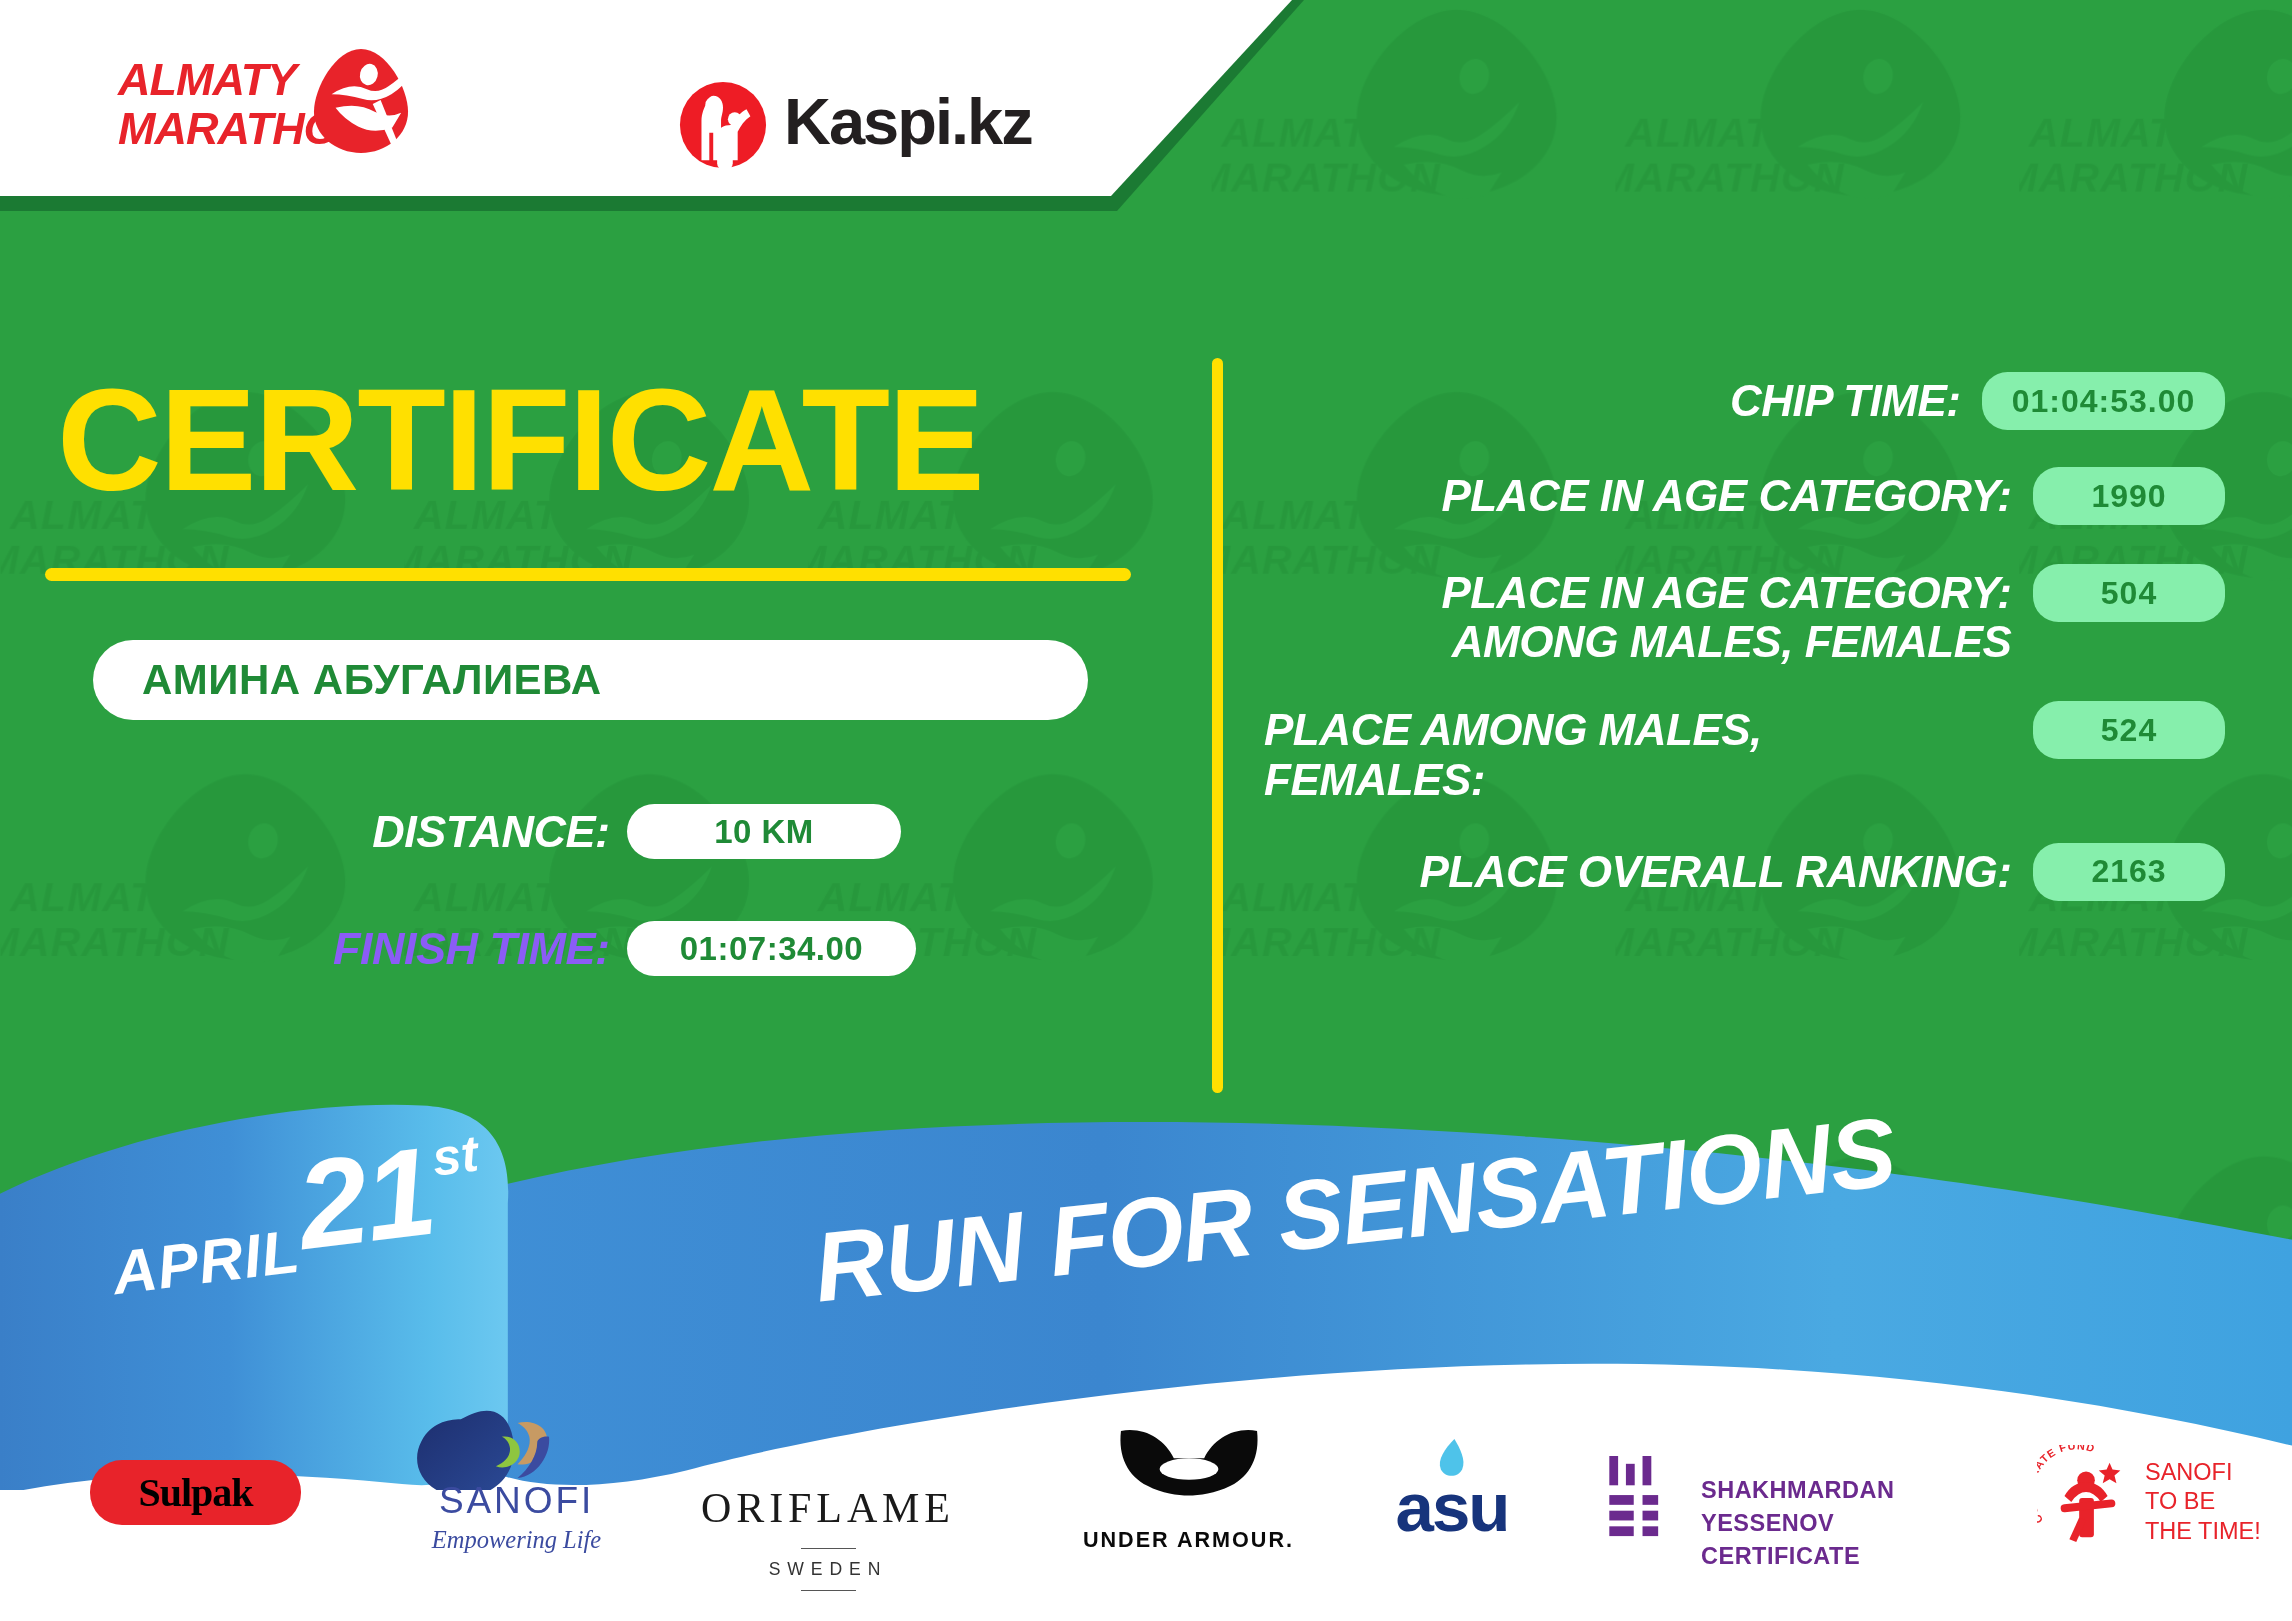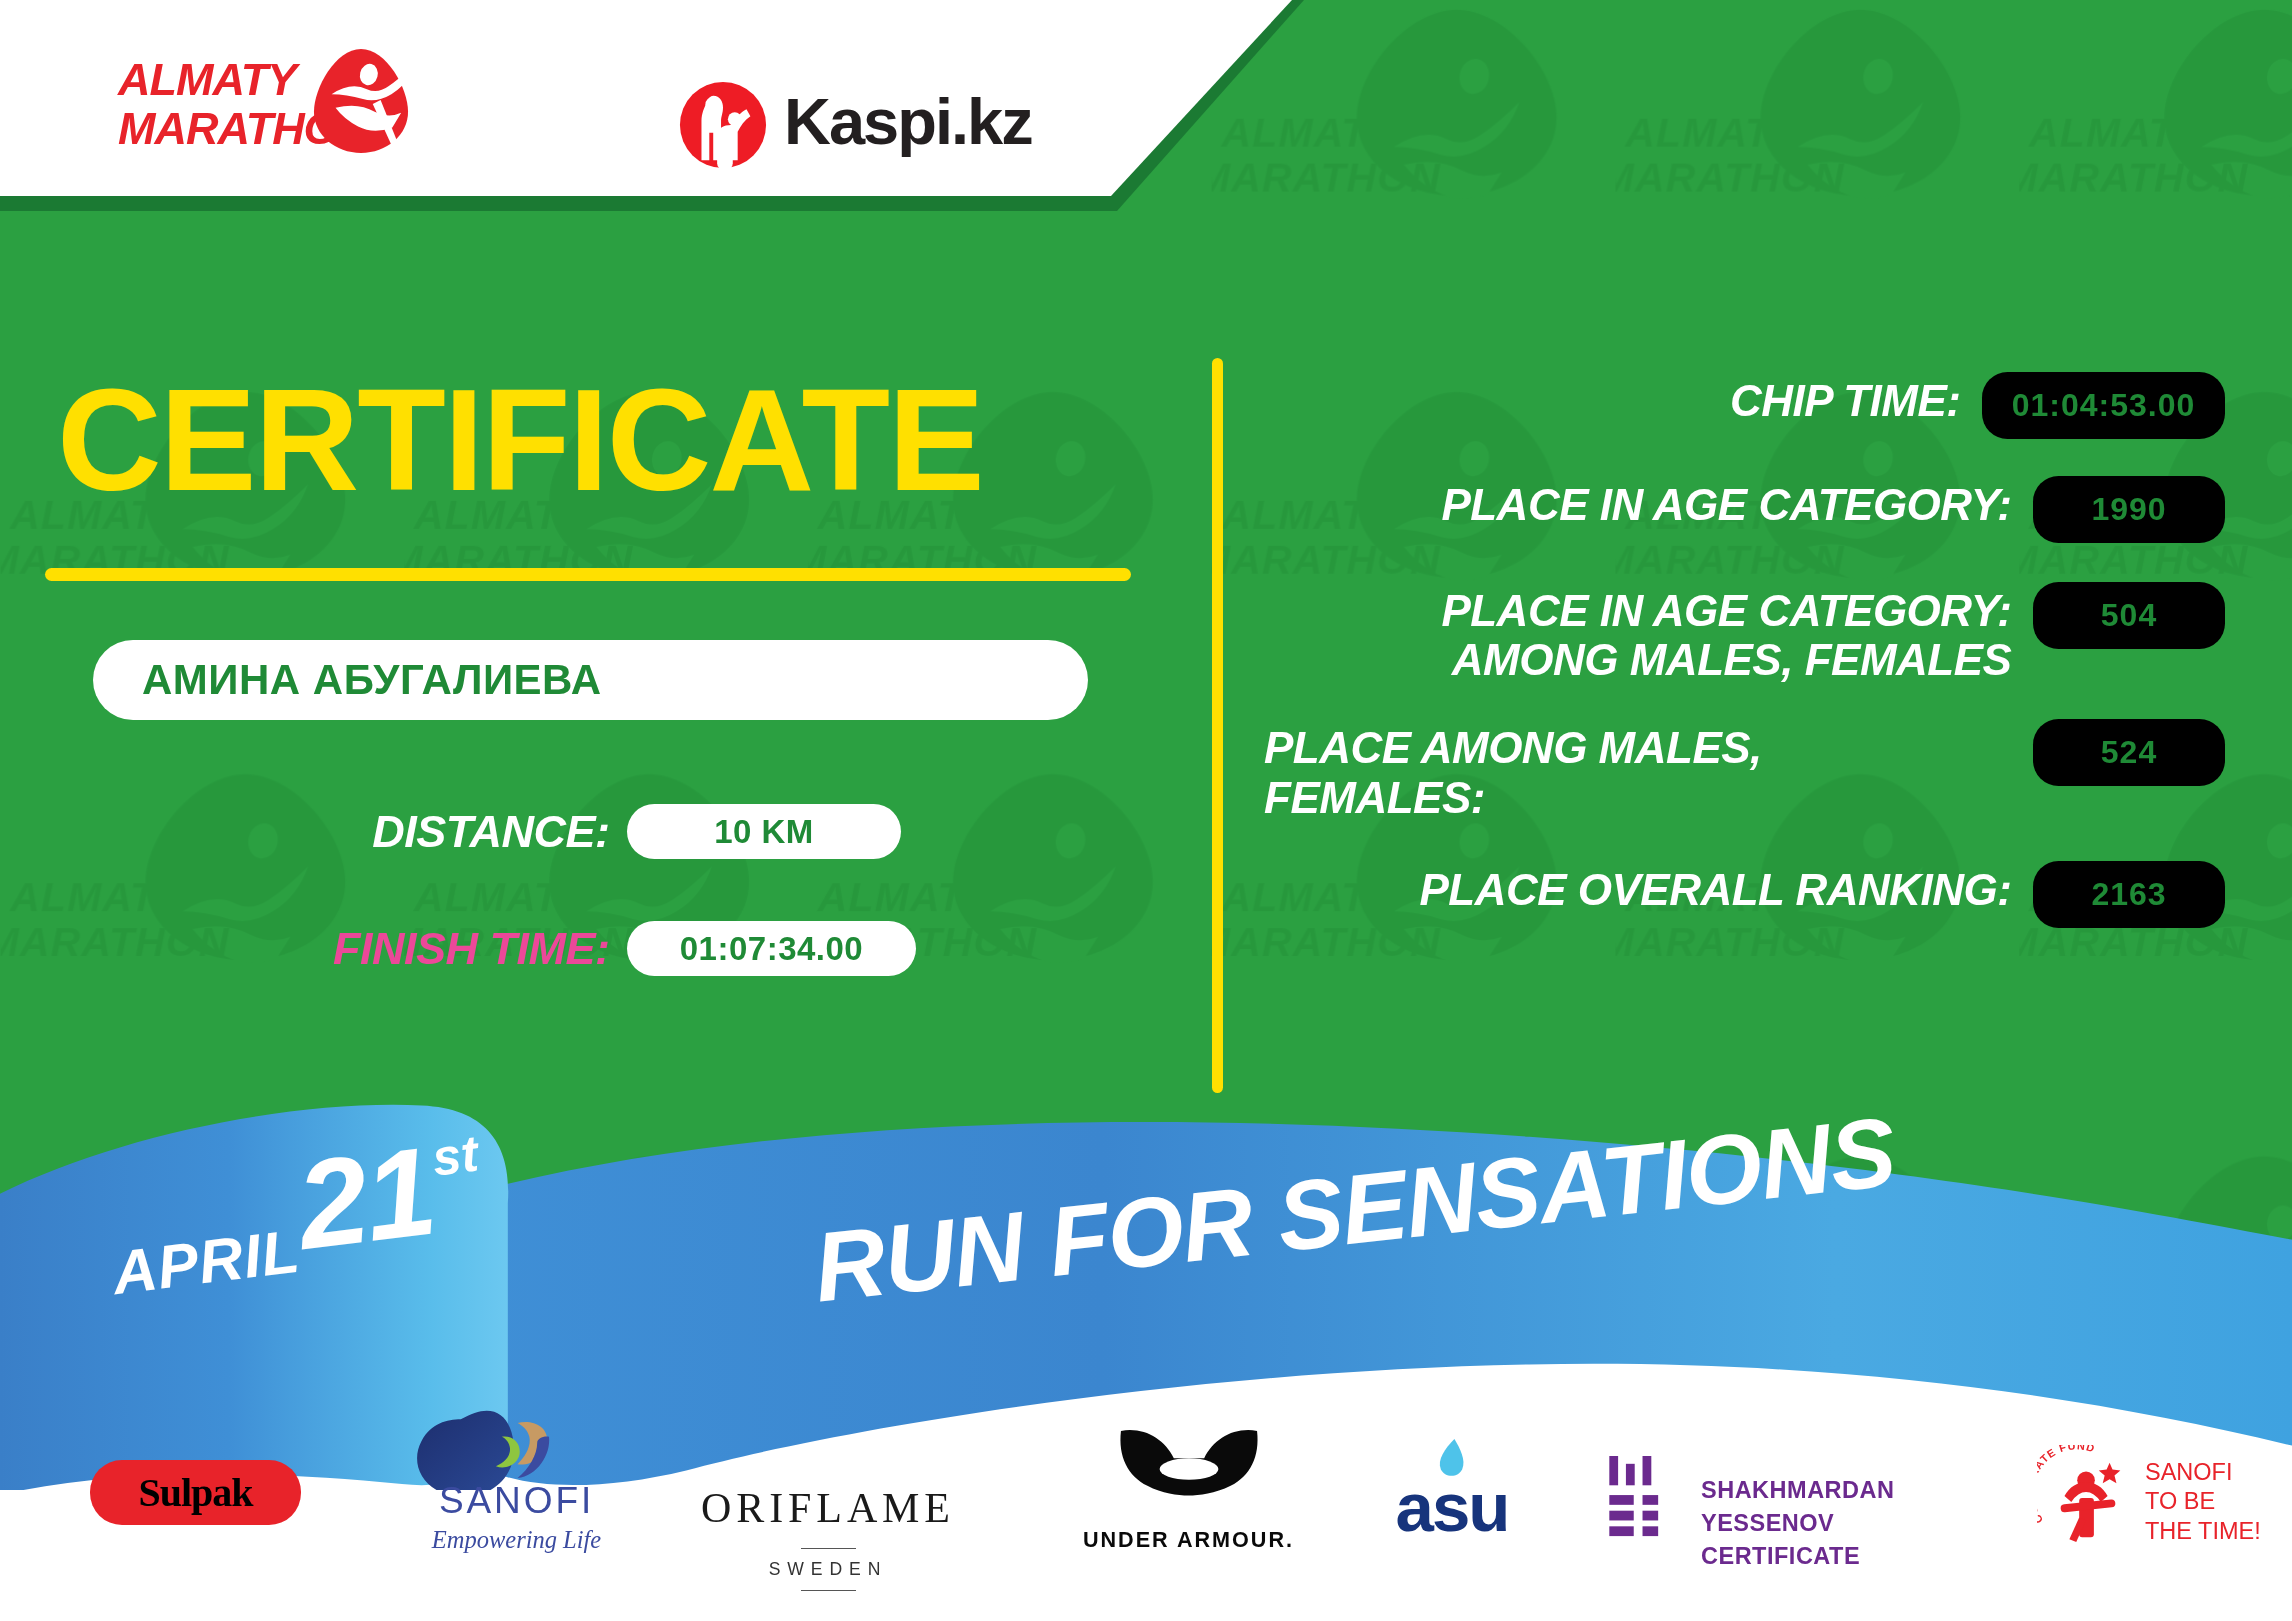--- a/index.html
+++ b/index.html
@@ -98,21 +98,21 @@
 
   
   .stats{ position:absolute; left:1264px; top:372px; width:961px; }
   .srow{ position:relative; display:flex; align-items:flex-start; margin-bottom:11.8px; }
   .srow .slbl{
     flex:1; text-align:right; color:#fff; font-size:44px; font-weight:bold;
     font-style:italic; line-height:1.12; letter-spacing:-0.5px; padding-right:21.6px;
     padding-top:3.9px; font-family:"Liberation Sans", sans-serif;
   }
   .srow .spill{
-    flex:0 0 auto; width:192px; height:67px; background:#000000; border-radius:25.5px;
+    flex:0 0 auto; width:192px; height:58px; background:#86efac; border-radius:25.5px;
     display:flex; align-items:center; justify-content:center;
   }
   .srow .spill span{
     color:#1f8a36; font-size:32px; font-weight:bold; letter-spacing:1px;
     font-family:"Liberation Sans", sans-serif;
   }
 
   
   .ribbon{ position:absolute; left:0; top:1078px; width:2293px; height:412px; }
 
@@ -249,21 +249,21 @@
   </div>
 
   <div class="lrow" style="left:627px; top:804px;">
     <div class="lbl" style="color:#ffffff">DISTANCE:</div>
     <div class="pill" style="width:274px;">
       <span>10 KM</span>
     </div>
   </div>
 
   <div class="lrow" style="left:627px; top:921px;">
-    <div class="lbl" style="color:#ec4899">FINISH TIME:</div>
+    <div class="lbl" style="color:#8b5cf6">FINISH TIME:</div>
     <div class="pill" style="width:289px;">
       <span>01:07:34.00</span>
     </div>
   </div>
 
   <div class="vdiv"></div>
 
   <div class="stats">
 
     <div class="srow" style="margin-bottom:37px;">

